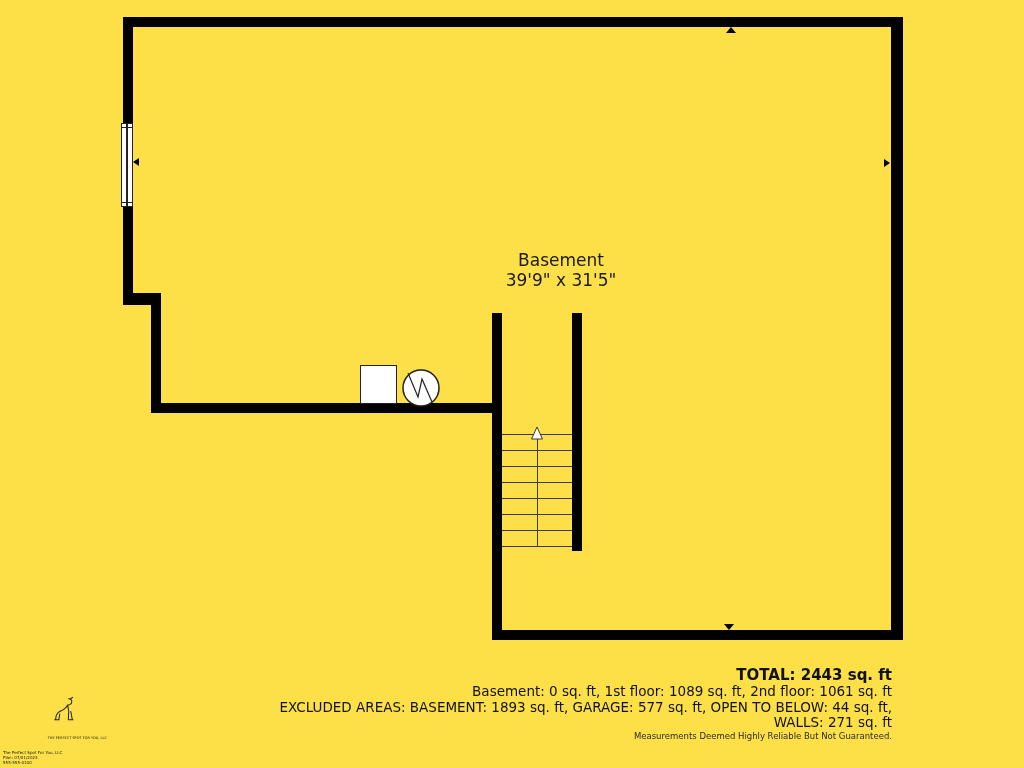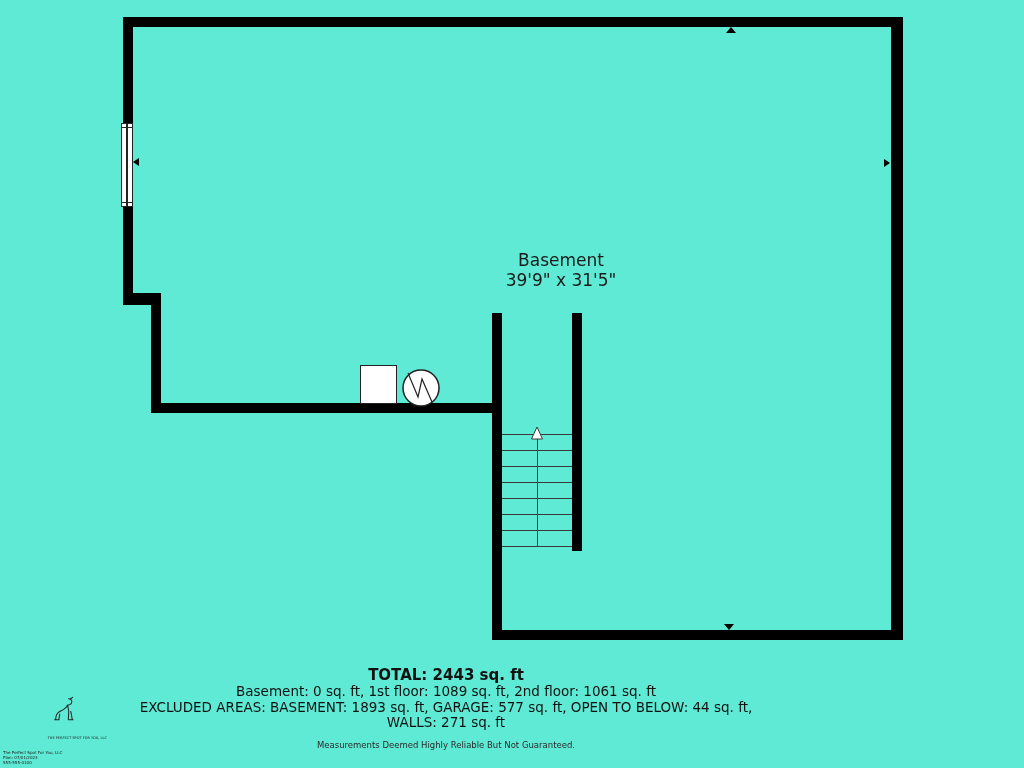--- a/index.html
+++ b/index.html
@@ -1,17 +1,17 @@
 <!DOCTYPE html>
 <html><head>
 <meta charset="utf-8">
 <style>
   html,body{margin:0;padding:0;background:#ffffff;}
   #canvas{
-    position:relative;width:1024px;height:768px;background:#5eead4;overflow:hidden;
+    position:relative;width:1024px;height:768px;background:#fde047;overflow:hidden;
     font-family:"DejaVu Sans","Liberation Sans",sans-serif;color:#1a1a1a;
   }
   .wall{position:absolute;background:#000000;}
   
   #window{position:absolute;left:121px;top:123px;width:12px;height:84px;background:#ffffff;border:1px solid #222;box-sizing:border-box;}
   #window .sash-top{position:absolute;left:0;right:0;top:3px;height:1px;background:#222;}
   #window .sash-bottom{position:absolute;left:0;right:0;bottom:3px;height:1px;background:#222;}
   #window .mullion{position:absolute;top:0;bottom:0;left:4px;width:1px;background:#222;}
   #window .mullion2{position:absolute;top:0;bottom:0;right:4px;width:1px;background:#222;}
   
@@ -26,24 +26,24 @@
   #stair-centerline{position:absolute;left:537px;top:438px;width:1px;height:108px;background:#3a3a3a;}
   #stair-arrow{position:absolute;left:530px;top:426px;}
   
   #utility-square{position:absolute;left:360px;top:365px;width:37px;height:39px;background:#fff;border:1.5px solid #222;box-sizing:border-box;}
   #utility-circle{position:absolute;left:401px;top:368px;}
   
   #room-label{position:absolute;left:561px;top:250px;transform:translateX(-50%);text-align:center;white-space:nowrap;}
   #room-name{font-size:17px;line-height:20px;}
   #room-dims{font-size:17px;line-height:20px;}
   
-  #summary{position:absolute;left:0;top:666px;width:892px;text-align:center;color:#111;}
+  #summary{position:absolute;left:0;top:666px;width:892px;text-align:right;color:#111;}
   #summary .total{font-weight:bold;font-size:15px;line-height:18px;}
   #summary .line{font-size:13.5px;line-height:15.5px;}
-  #summary .disclaimer{font-size:8.5px;line-height:10px;margin-top:9px;color:#2a2a2a;}
+  #summary .disclaimer{font-size:8.5px;line-height:10px;color:#2a2a2a;}
   
   #logo{position:absolute;left:38px;top:696px;width:50px;text-align:center;}
   #logo .name-wrap{width:90px;margin-left:-20px;}
   #logo .name{display:inline-block;font-size:7px;line-height:7px;white-space:nowrap;transform:scale(0.5);transform-origin:center top;color:#222;}
   
   #credits{position:absolute;left:3px;top:751px;color:#222;}
   #credits div{font-size:7px;line-height:8.6px;white-space:nowrap;transform:scale(0.58);transform-origin:left top;height:5px;}
 </style>
 </head>
 <body>

